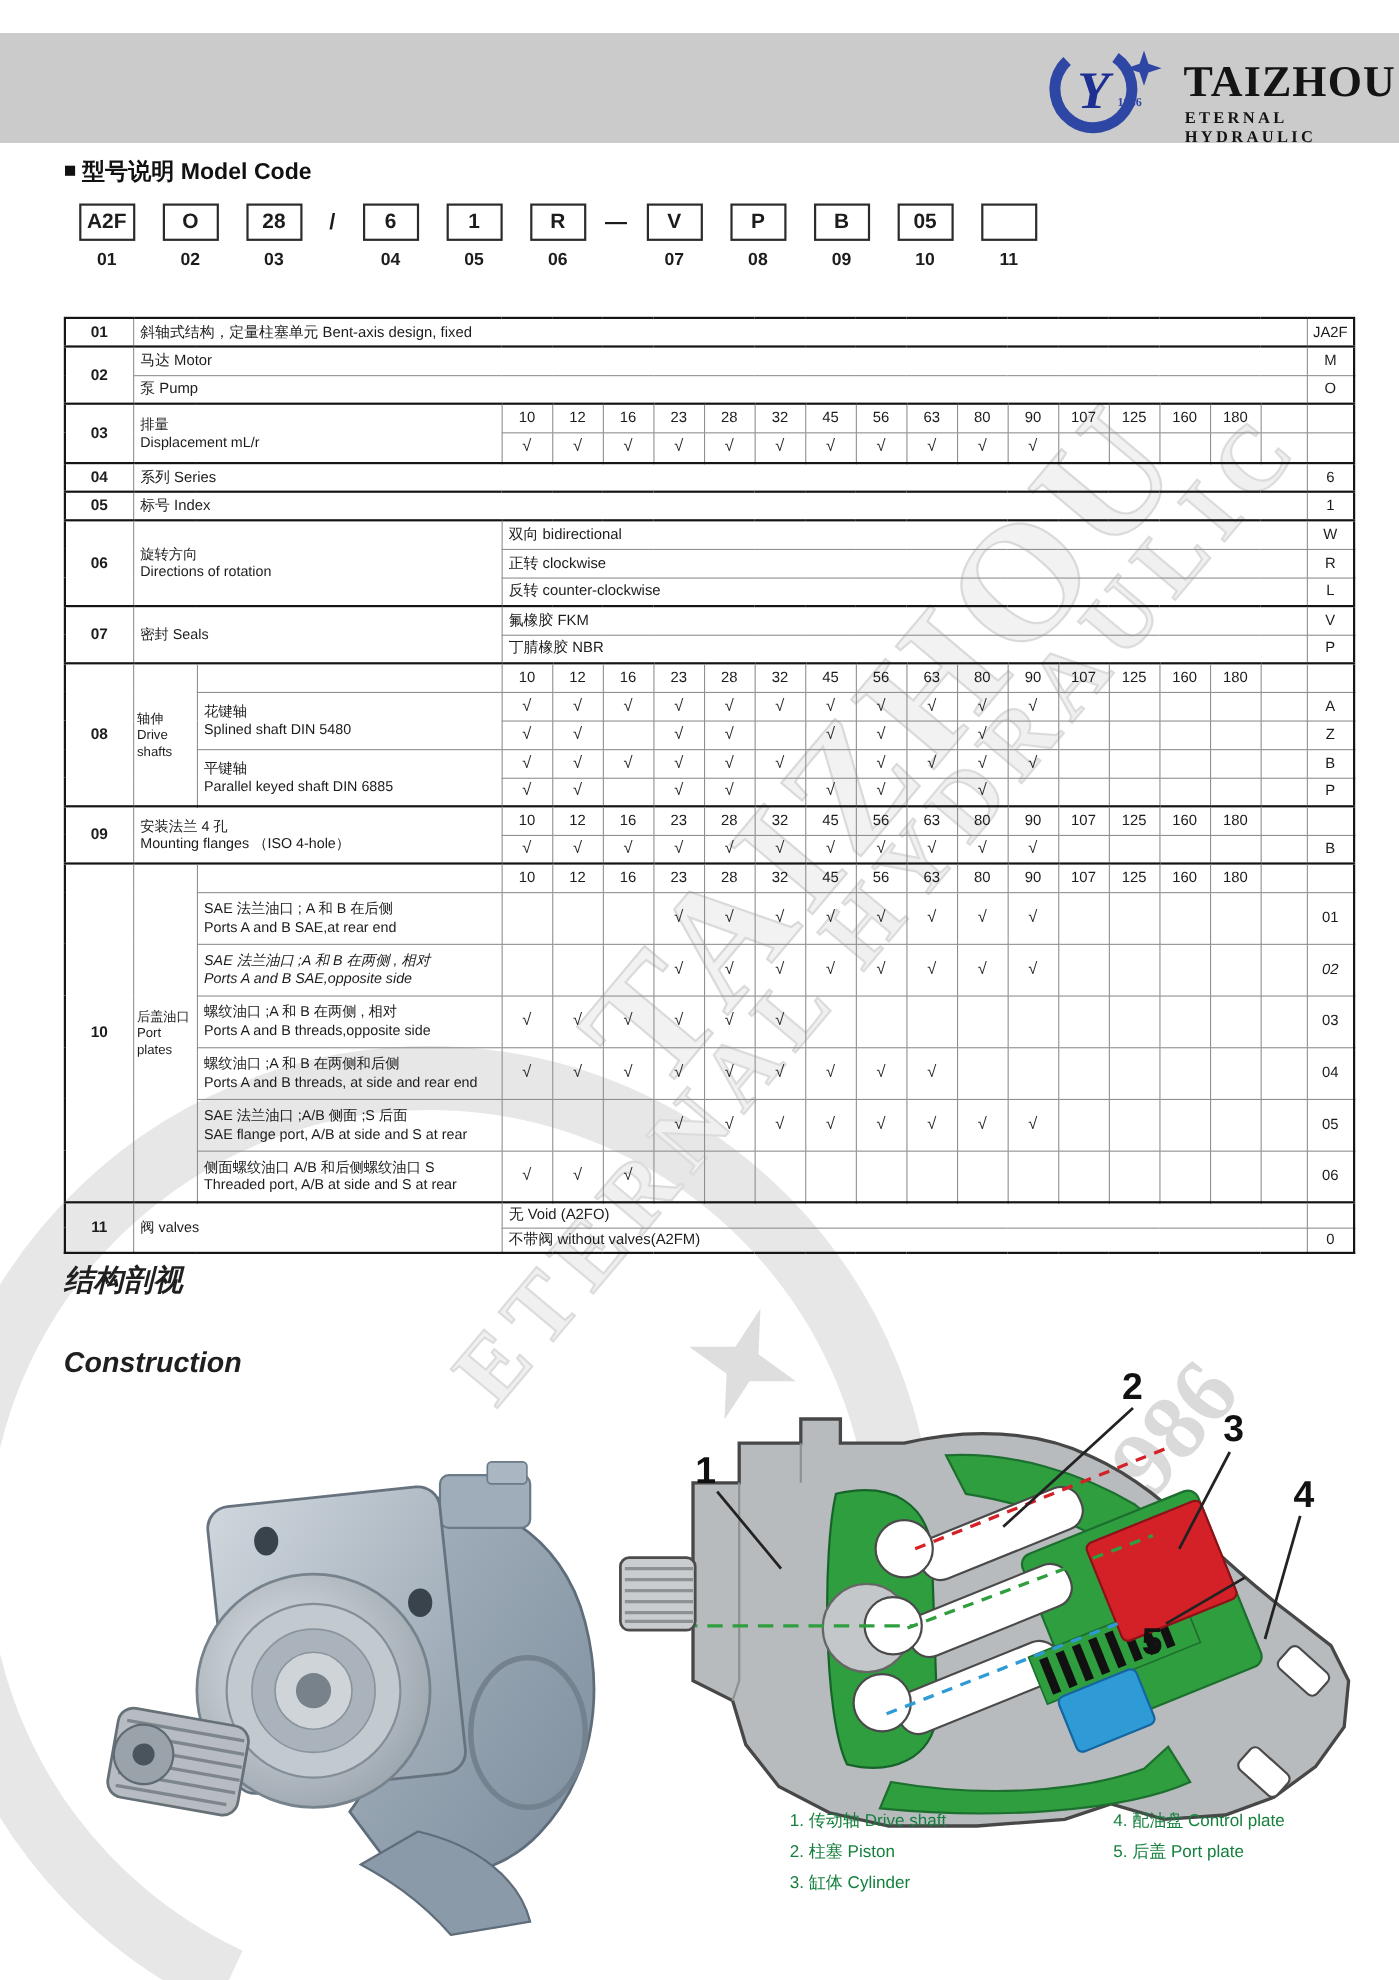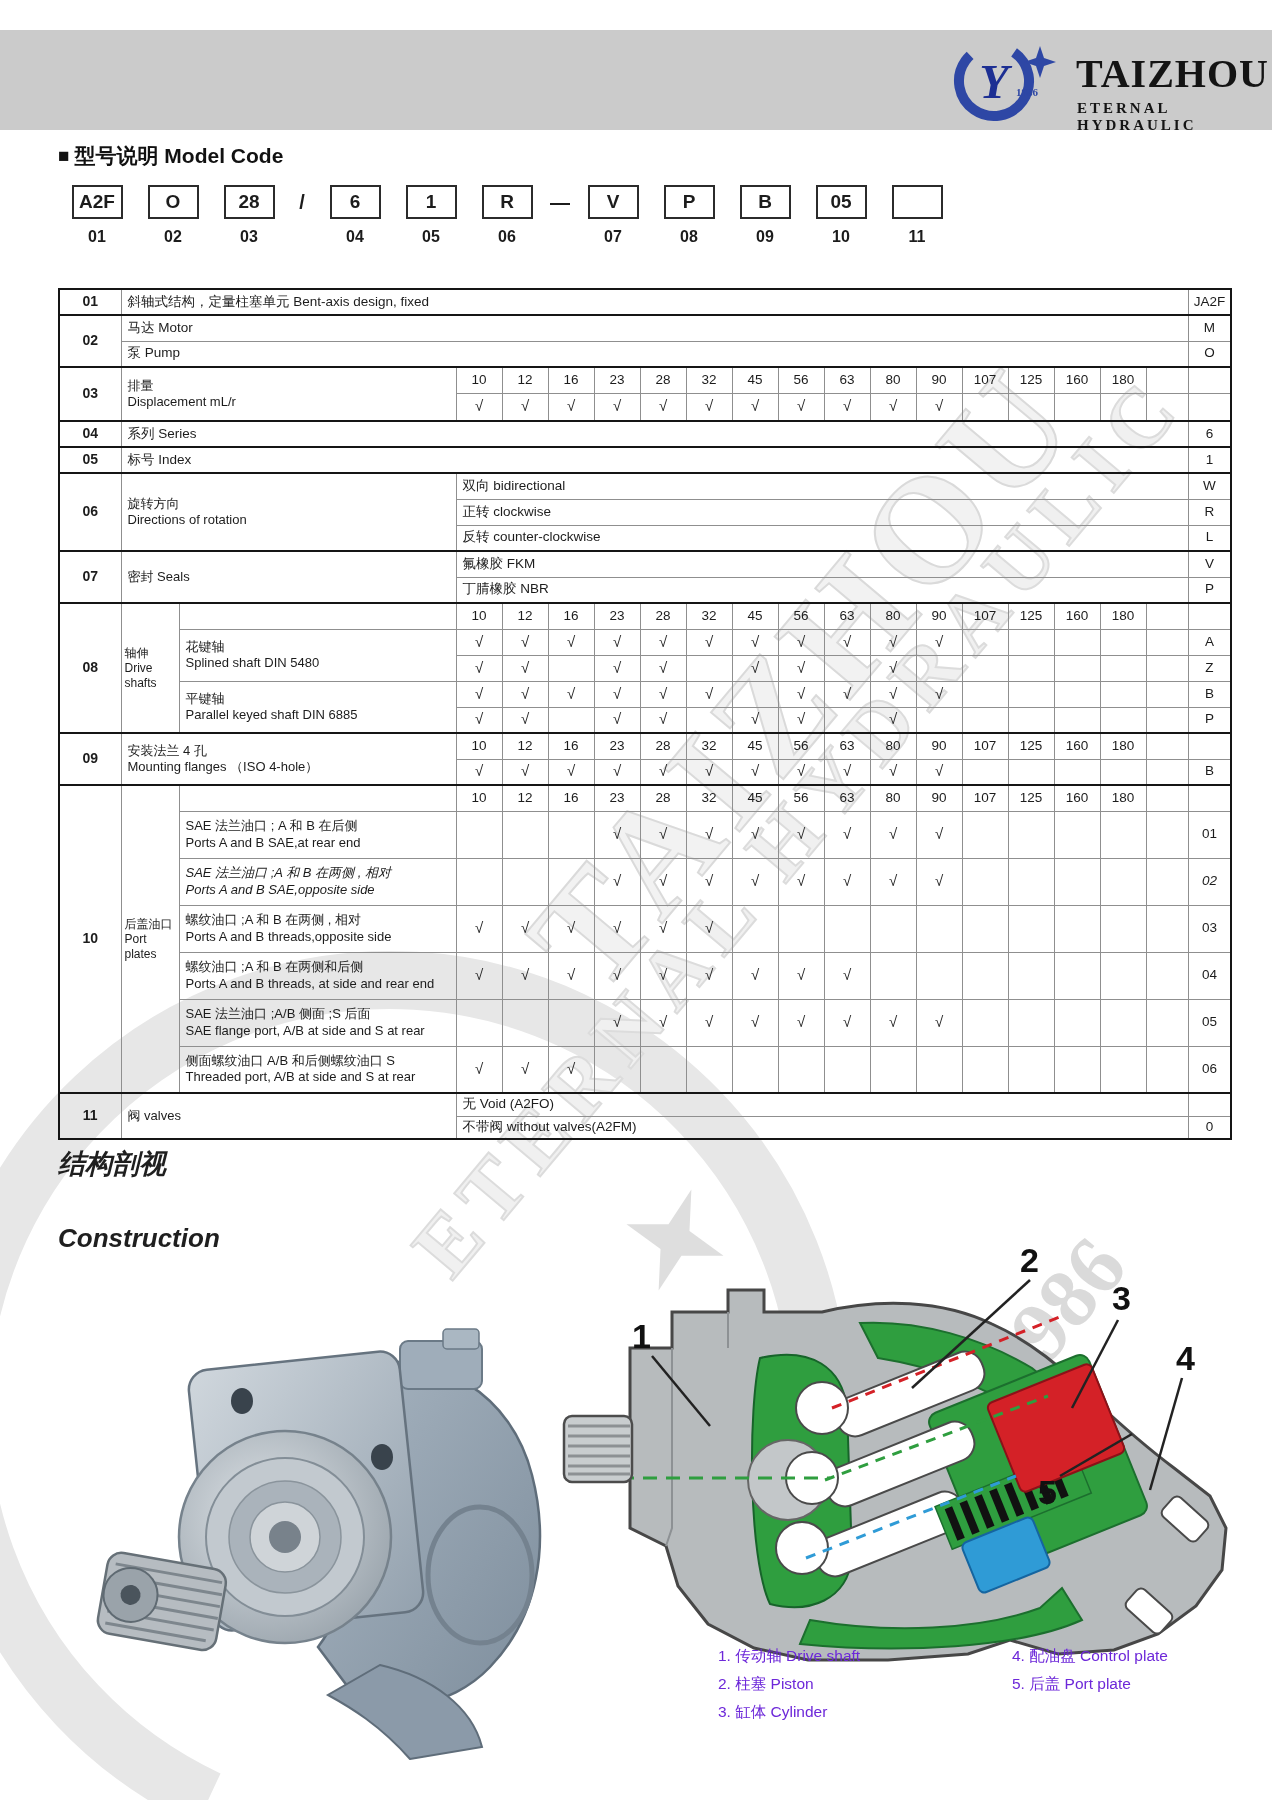--- a/index.html
+++ b/index.html
@@ -55,21 +55,21 @@
   #code-table td.hd{text-align:center;padding:0;font-size:13.5px;}
   #code-table td.ck{text-align:center;padding:0;font-size:15px;color:#2a2a2a;}
   #code-table td.code{text-align:center;font-size:13.5px;padding:0;}
   #code-table td.desc{font-size:13.5px;}
 
   
   .cons-zh{position:absolute;left:58px;top:1146px;font-size:27px;font-weight:bold;font-style:italic;color:#1f1f1f;}
   .cons-en{position:absolute;left:58px;top:1223px;font-size:26px;font-weight:bold;font-style:italic;color:#1f1f1f;}
   .photo-svg{position:absolute;left:50px;top:1245px;}
   .diagram-svg{position:absolute;left:560px;top:1228px;}
-  .legend{position:absolute;font-size:15.5px;color:#6d28d9;line-height:28px;}
+  .legend{position:absolute;font-size:15.5px;color:#15803d;line-height:28px;}
   #legend-l{left:718px;top:1642px;}
   #legend-r{left:1012px;top:1642px;}
 </style>
 </head>
 <body>
 
 <div class="page">
 
   <div class="watermark">
     <svg width="1060" height="1060" style="position:absolute;left:-140px;top:880px">

